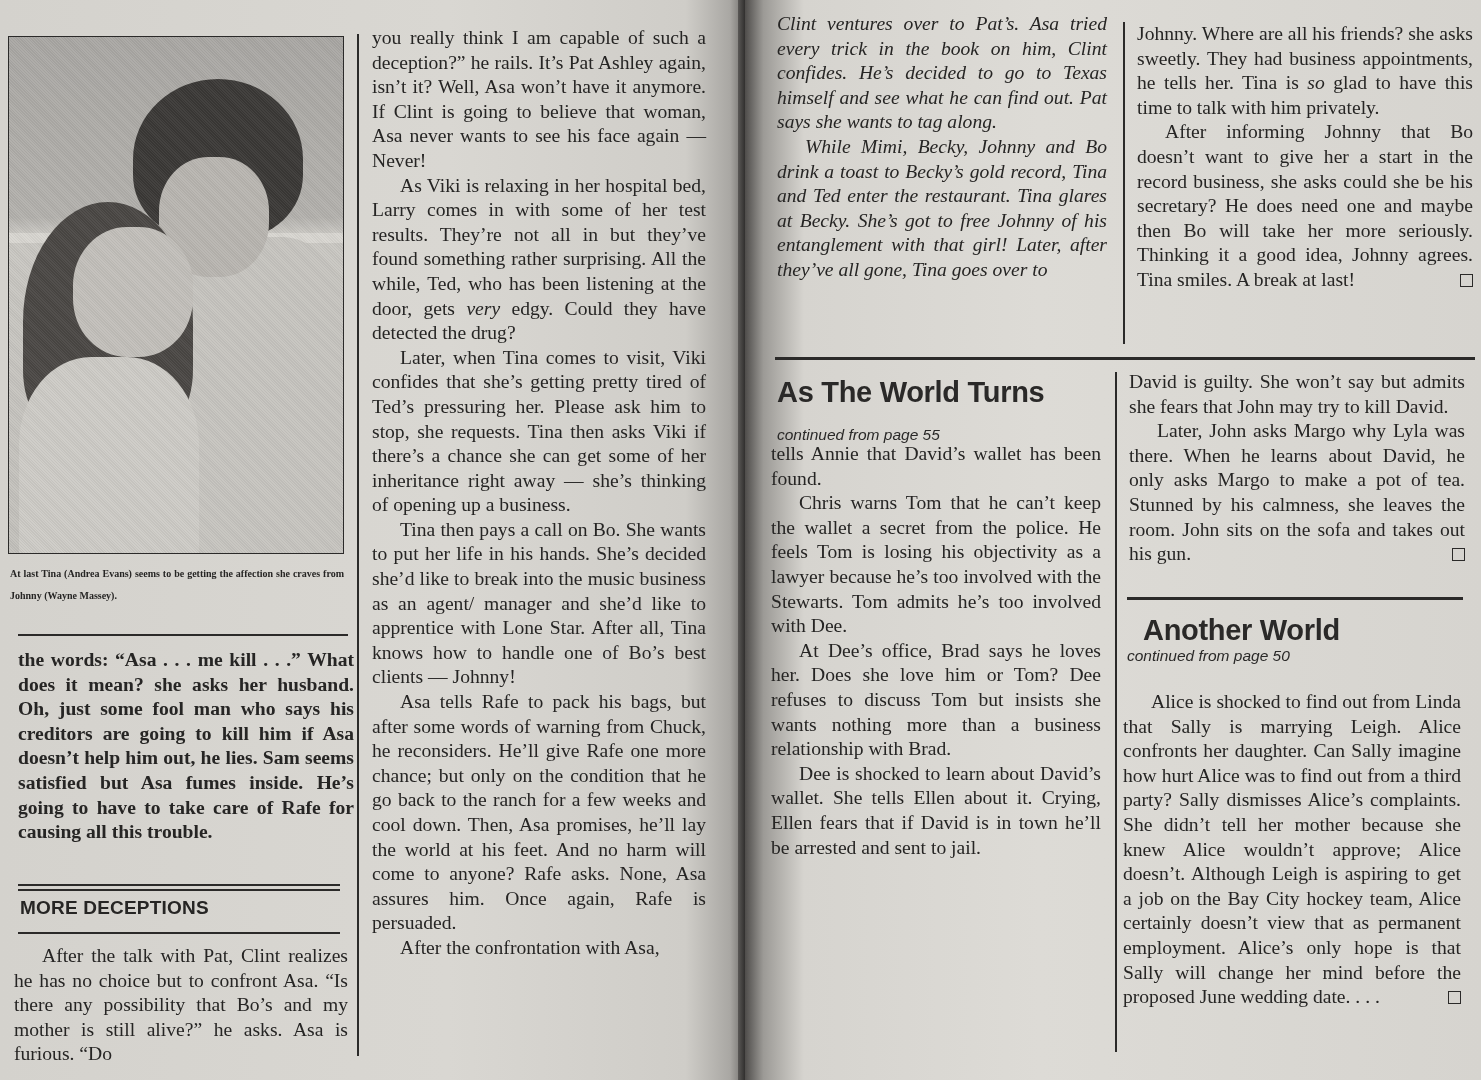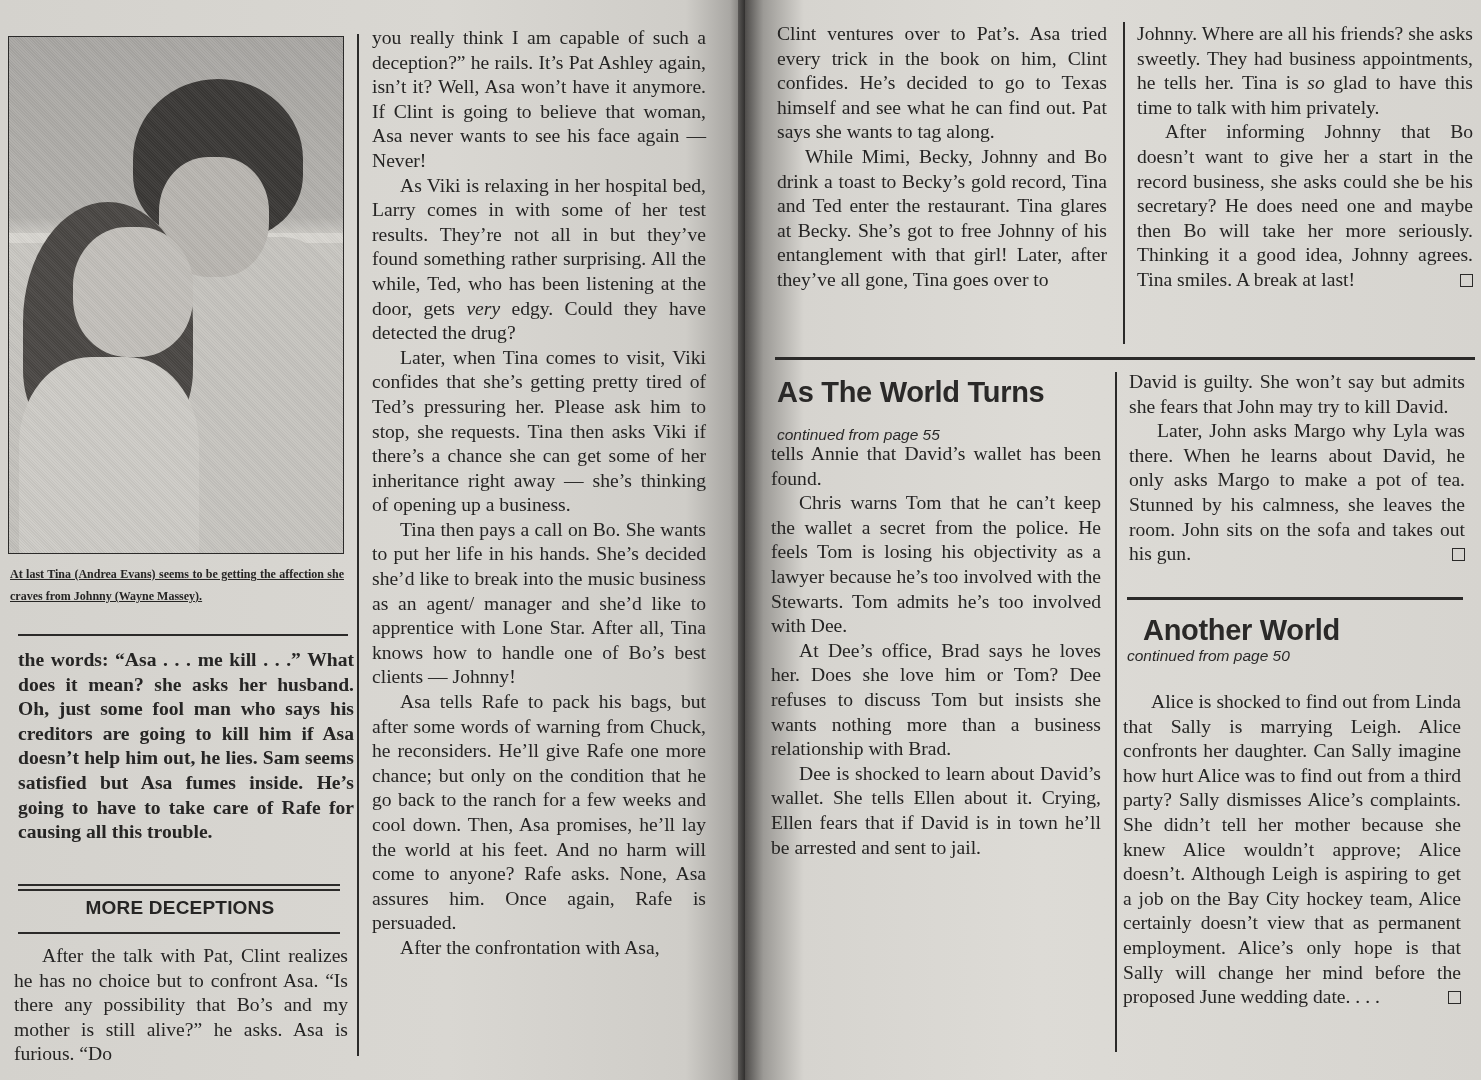--- a/index.html
+++ b/index.html
@@ -30,23 +30,23 @@
   }
   .photo .wall-line { position: absolute; left: 0; right: 0; top: 196px; height: 10px; background: #d8d6d1; }
   .photo .man-hair { position: absolute; left: 124px; top: 42px; width: 170px; height: 160px; border-radius: 50% 50% 40% 40%; background: #3a3836; }
   .photo .man-face { position: absolute; left: 150px; top: 120px; width: 110px; height: 120px; border-radius: 45%; background: #b8b5b0; }
   .photo .man-body { position: absolute; left: 160px; top: 200px; width: 190px; height: 330px; border-radius: 40% 40% 0 0; background: #c6c4bf; }
   .photo .woman-hair { position: absolute; left: 14px; top: 165px; width: 170px; height: 240px; border-radius: 50% 50% 30% 30%; background: #4a4744; }
   .photo .woman-face { position: absolute; left: 64px; top: 190px; width: 120px; height: 130px; border-radius: 45%; background: #c2bfba; }
   .photo .woman-body { position: absolute; left: 10px; top: 320px; width: 180px; height: 220px; border-radius: 40% 40% 0 0; background: #cdcbc6; }
   .photo .grain { position: absolute; inset: 0; background: repeating-linear-gradient(45deg, rgba(255,255,255,0.05) 0 1px, rgba(0,0,0,0.04) 1px 2px); }
 
-  .caption { position: absolute; left: 10px; top: 563px; width: 334px; font-size: 12px; line-height: 22px; font-weight: bold; text-align: justify; text-decoration: underline; }
+  .caption { position: absolute; left: 10px; top: 563px; width: 334px; font-size: 10px; line-height: 22px; font-weight: bold; text-align: justify; }
 
-  .subhead { position: absolute; left: 20px; top: 897px; width: 320px; text-align: center; font-family: "Liberation Sans", "DejaVu Sans", sans-serif; font-weight: bold; font-size: 19px; letter-spacing: 0.2px; }
+  .subhead { position: absolute; left: 20px; top: 897px; width: 320px; font-family: "Liberation Sans", "DejaVu Sans", sans-serif; font-weight: bold; font-size: 19px; letter-spacing: 0.2px; }
 
   .section-title { position: absolute; font-family: "Liberation Sans", "DejaVu Sans", sans-serif; font-weight: bold; font-size: 29px; letter-spacing: -0.3px; color: #2a2928; }
   .section-cont { position: absolute; font-family: "Liberation Sans", "DejaVu Sans", sans-serif; font-style: italic; font-size: 15.5px; color: #2a2928; }
 
   .endmark { display: inline-block; width: 13px; height: 13px; border: 1.5px solid #2b2a29; box-sizing: border-box; float: right; margin-top: 6px; }
 </style>
 </head>
 <body>
 
 <div class="page page-left">
@@ -88,21 +88,21 @@
     <p class="ind">Tina then pays a call on Bo. She wants to put her life in his hands. She’s decided she’d like to break into the music business as an agent/ manager and she’d like to apprentice with Lone Star. After all, Tina knows how to handle one of Bo’s best clients — Johnny!</p>
     <p class="ind">Asa tells Rafe to pack his bags, but after some words of warning from Chuck, he reconsiders. He’ll give Rafe one more chance; but only on the condition that he go back to the ranch for a few weeks and cool down. Then, Asa promises, he’ll lay the world at his feet. And no harm will come to anyone? Rafe asks. None, Asa assures him. Once again, Rafe is persuaded.</p>
     <p class="ind">After the confrontation with Asa,</p>
   </div>
 </div>
 
 <div class="gutter"></div>
 
 <div class="page page-right">
 
-  <div class="col" style="left:32px; top:22px; width:330px;">
+  <div class="col" style="left:32px; top:12px; width:330px;font-style:italic;">
     <p>Clint ventures over to Pat’s. Asa tried every trick in the book on him, Clint confides. He’s decided to go to Texas himself and see what he can find out. Pat says she wants to tag along.</p>
     <p class="ind">While Mimi, Becky, Johnny and Bo drink a toast to Becky’s gold record, Tina and Ted enter the restaurant. Tina glares at Becky. She’s got to free Johnny of his entanglement with that girl! Later, after they’ve all gone, Tina goes over to</p>
   </div>
 
   <div class="vrule" style="left:378px; top:22px; height:322px;"></div>
 
   <div class="col" style="left:392px; top:22px; width:336px;">
     <p><span>Johnny. Where are all his friends? she asks sweetly. They had business appointments, he tells her. Tina is</span> <em>so</em> <span>glad to have this time to talk with him privately.</span></p>
     <p class="ind"><span>After informing Johnny that Bo doesn’t want to give her a start in the record business, she asks could she be his secretary? He does need one and maybe then Bo will take her more seriously. Thinking it a good idea, Johnny agrees. Tina smiles. A break at last!</span><span class="endmark"></span></p>
   </div>

